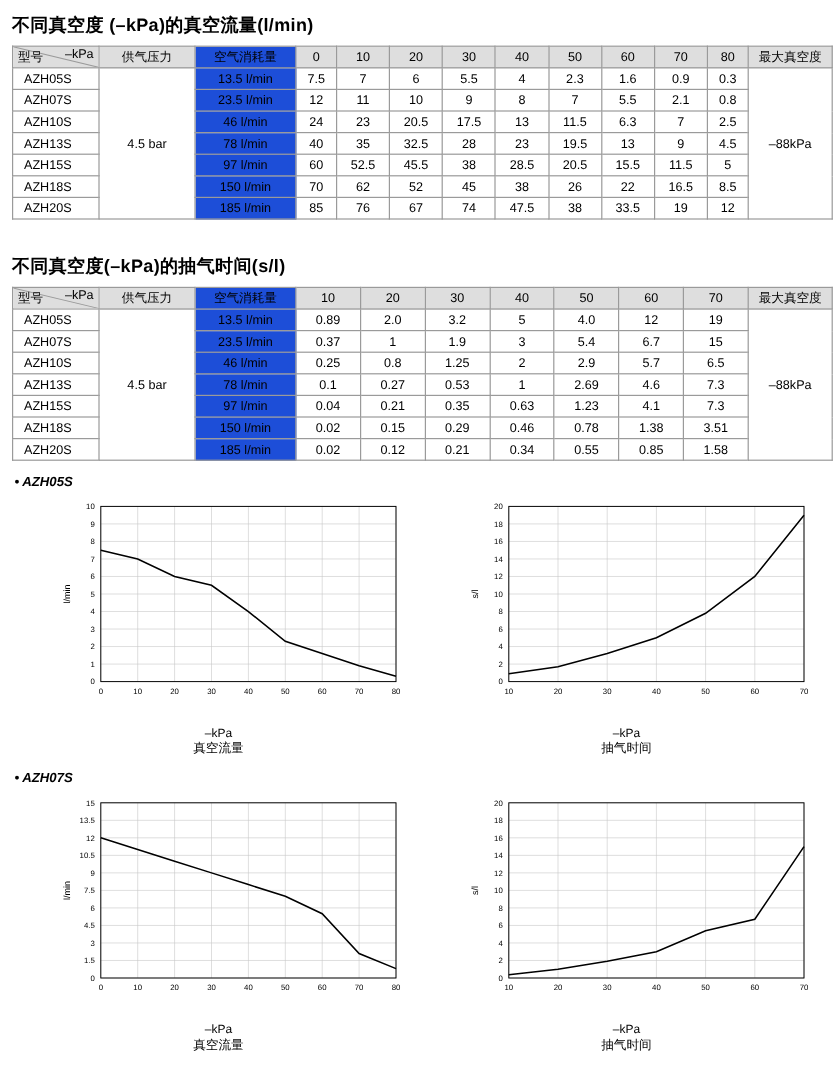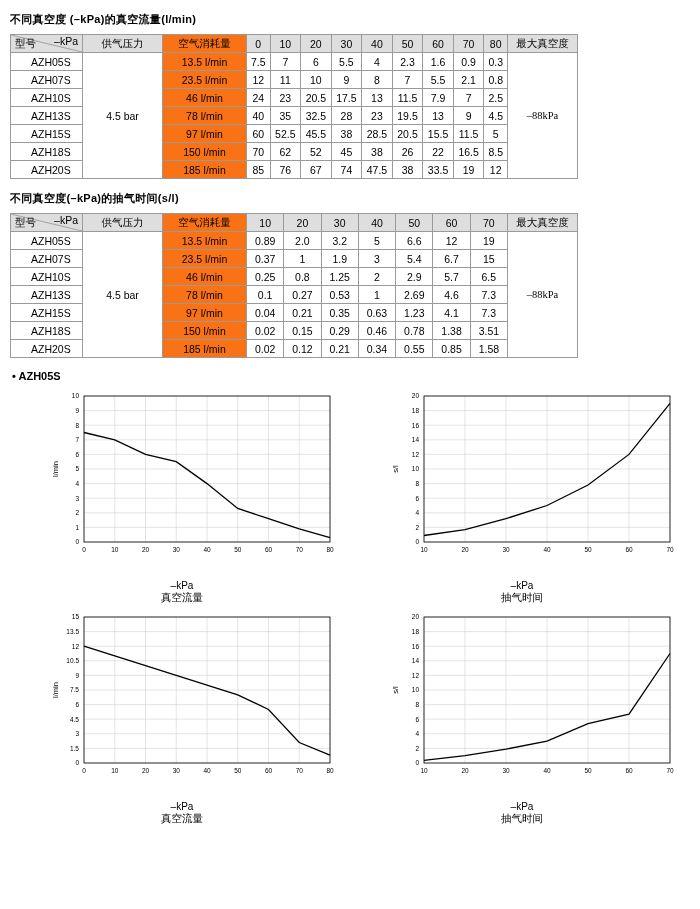--- a/index.html
+++ b/index.html
@@ -6,45 +6,45 @@
   html, body {
     margin: 0; padding: 0;
     width: 700px; height: 909px;
     background: #ffffff;
     font-family: "Liberation Sans", sans-serif;
     color: #000;
   }
   .page { position: relative; width: 700px; height: 909px; padding: 6px 8px; }
 
   h2.section-title {
-    font-size: 11px;
+    font-size: 15px;
     font-weight: bold;
     margin: 6px 0 7px 2px;
     letter-spacing: .3px;
   }
 
   table.spec {
     border-collapse: collapse;
-    width: 568px;
+    width: 684px;
     margin-left: 2px;
     font-size: 10.5px;
   }
   table.spec td, table.spec th {
     border: 1px solid #9a9a9a;
     text-align: center;
     height: 18px;
     padding: 0 2px;
     font-weight: normal;
     white-space: nowrap;
   }
   table.spec thead td { background: #dedede; font-size: 10.5px; }
-  table.spec td.modelcell { text-align: left; padding-left: 20px; width: 72px; background: #fff; }
+  table.spec td.modelcell { text-align: left; padding-left: 9px; width: 72px; background: #fff; }
   table.spec td.press { width: 80px; }
-  table.spec td.cons { width: 84px; background: #f97316; }
-  table.spec td.maxvac { width: 70px; font-family: Liberation Serif, serif; }
+  table.spec td.cons { width: 84px; background: #1d4ed8; }
+  table.spec td.maxvac { width: 70px; }
 
   
   td.corner {
     position: relative;
     width: 72px;
     height: 22px;
     padding: 0;
     background: #dedede;
     overflow: hidden;
   }
@@ -55,20 +55,21 @@
     position: absolute; left: 4px; bottom: 1px; font-size: 10.5px;
   }
   td.corner .br {
     position: absolute; right: 4px; top: 0px; font-size: 10.5px;
   }
 
   .chart-label {
     font-size: 11px;
     font-weight: bold;
     margin: 12px 0 2px 4px;
+    font-style: italic;
   }
   .chart-row { display: flex; gap: 0px; margin-left: 4px; }
   .chart-block { width: 340px; }
   .chart-caption {
     text-align: center;
     font-size: 10.5px;
     margin-top: 1px;
   }
   .chart-caption .unit { display:block; font-size: 10px; }
   svg { display: block; margin: 0 auto; }
@@ -138,21 +139,21 @@
       </tr>
       <tr>
         <td class="modelcell">AZH10S</td>
         <td class="cons">46 l/min</td>
         <td>24</td>
         <td>23</td>
         <td>20.5</td>
         <td>17.5</td>
         <td>13</td>
         <td>11.5</td>
-        <td>7.9</td>
+        <td>6.3</td>
         <td>7</td>
         <td>2.5</td>
       </tr>
       <tr>
         <td class="modelcell">AZH13S</td>
         <td class="cons">78 l/min</td>
         <td>40</td>
         <td>35</td>
         <td>32.5</td>
         <td>28</td>
@@ -197,21 +198,21 @@
         <td>74</td>
         <td>47.5</td>
         <td>38</td>
         <td>33.5</td>
         <td>19</td>
         <td>12</td>
       </tr>
     </tbody>
   </table>
 
-  <h2 class="section-title" style="margin-top:12px;">不同真空度(–kPa)的抽气时间(s/l)</h2>
+  <h2 class="section-title" style="margin-top:30px;">不同真空度(–kPa)的抽气时间(s/l)</h2>
   <table class="spec">
     <thead>
       <tr>
         <td class="corner">
           <svg class="diag" viewBox="0 0 72 22" preserveAspectRatio="none">
             <line x1="0" y1="0" x2="72" y2="22" stroke="#9a9a9a" stroke-width="1"></line>
           </svg>
           <span class="tl">型号</span>
           <span class="br">–kPa</span>
         </td>
@@ -229,21 +230,21 @@
     </thead>
     <tbody>
       <tr>
         <td class="modelcell">AZH05S</td>
         <td class="press" rowspan="7">4.5 bar</td>
         <td class="cons">13.5 l/min</td>
         <td>0.89</td>
         <td>2.0</td>
         <td>3.2</td>
         <td>5</td>
-        <td>6.6</td>
+        <td>4.0</td>
         <td>12</td>
         <td>19</td>
         <td class="maxvac" rowspan="7">–88kPa</td>
       </tr>
       <tr>
         <td class="modelcell">AZH07S</td>
         <td class="cons">23.5 l/min</td>
         <td>0.37</td>
         <td>1</td>
         <td>1.9</td>
@@ -405,20 +406,21 @@
           <text x="0" y="0" class="axtitle" text-anchor="middle" transform="translate(36,85) rotate(-90)">s/l</text>
           <path d="M62.00 151.50 L103.00 145.59 L144.00 134.64 L185.00 121.50 L226.00 101.06 L267.00 70.40 L308.00 19.30" class="data-line"></path>
         </svg>
       <div class="chart-caption">
         <span class="unit">–kPa</span>
         <span>抽气时间</span>
       </div>
     </div>
   </div>
 
+  <div class="chart-label">• AZH07S</div>
   <div class="chart-row">
     <div class="chart-block">
       <svg id="svg-1-flow" width="320" height="195" viewBox="0 0 320 195">
           <line x1="62" y1="158" x2="308" y2="158" class="grid-line"></line>
           <line x1="62" y1="143.4" x2="308" y2="143.4" class="grid-line"></line>
           <line x1="62" y1="128.8" x2="308" y2="128.8" class="grid-line"></line>
           <line x1="62" y1="114.2" x2="308" y2="114.2" class="grid-line"></line>
           <line x1="62" y1="99.6" x2="308" y2="99.6" class="grid-line"></line>
           <line x1="62" y1="85" x2="308" y2="85" class="grid-line"></line>
           <line x1="62" y1="70.4" x2="308" y2="70.4" class="grid-line"></line>

